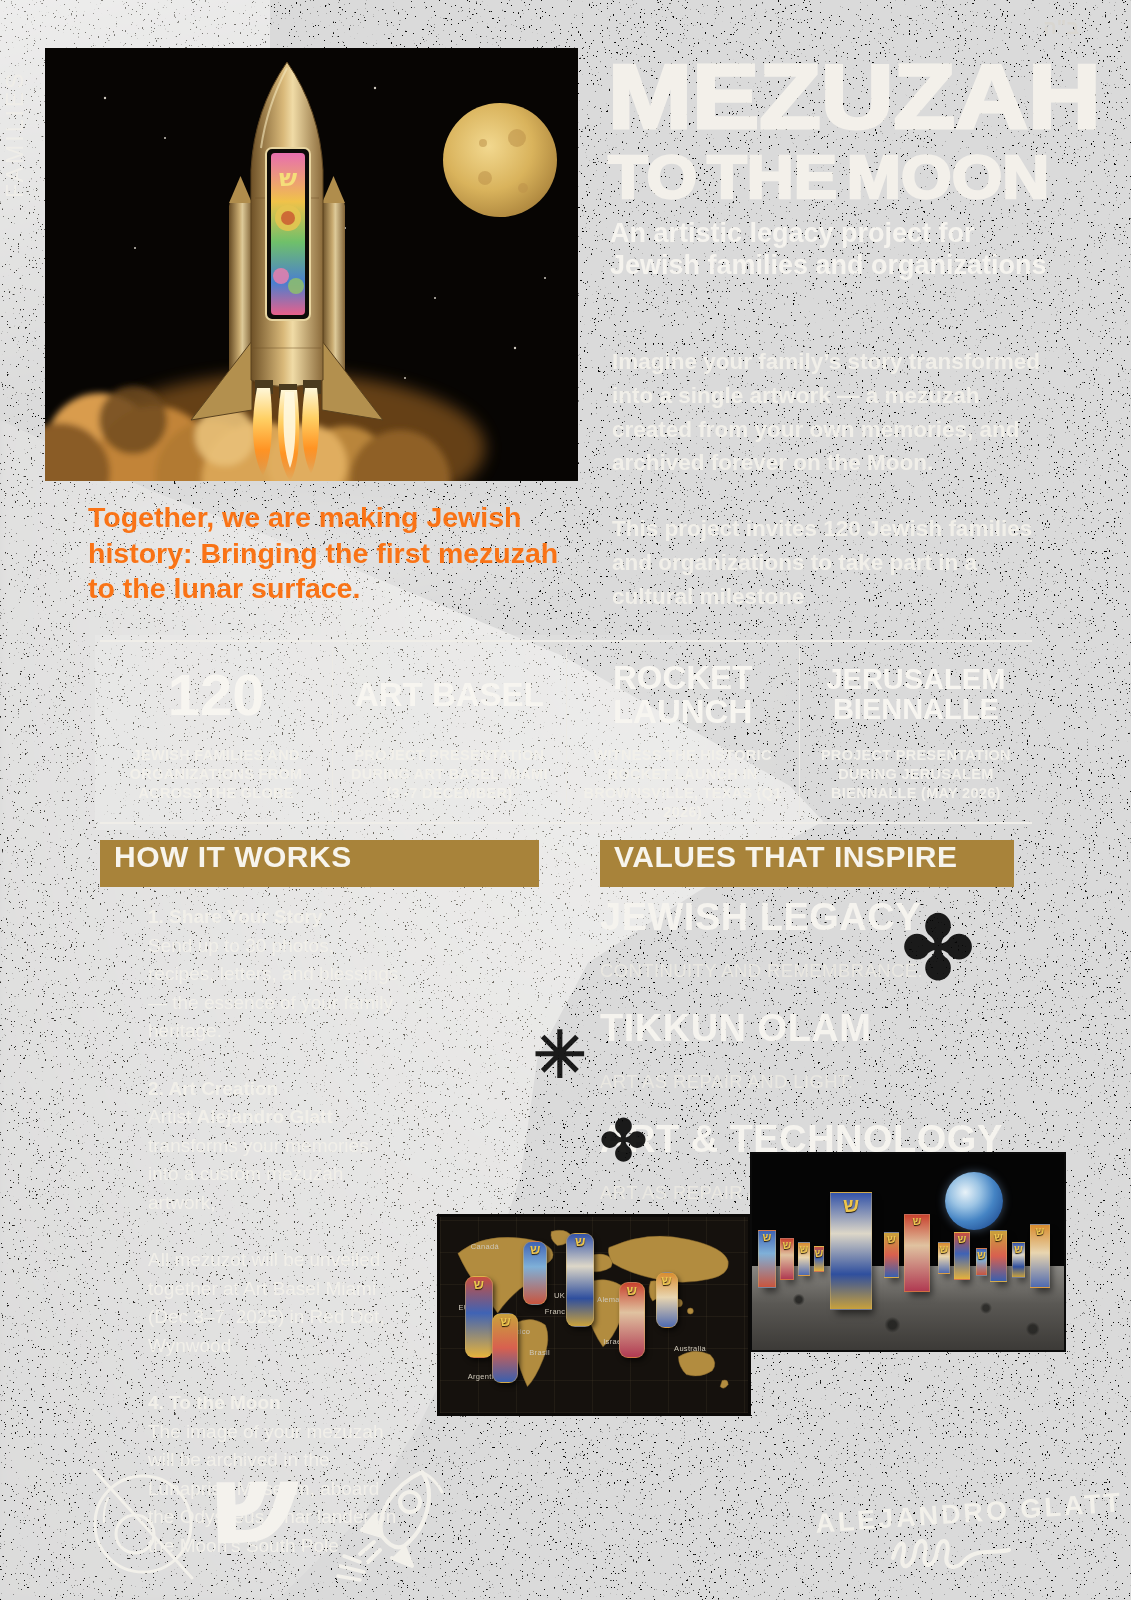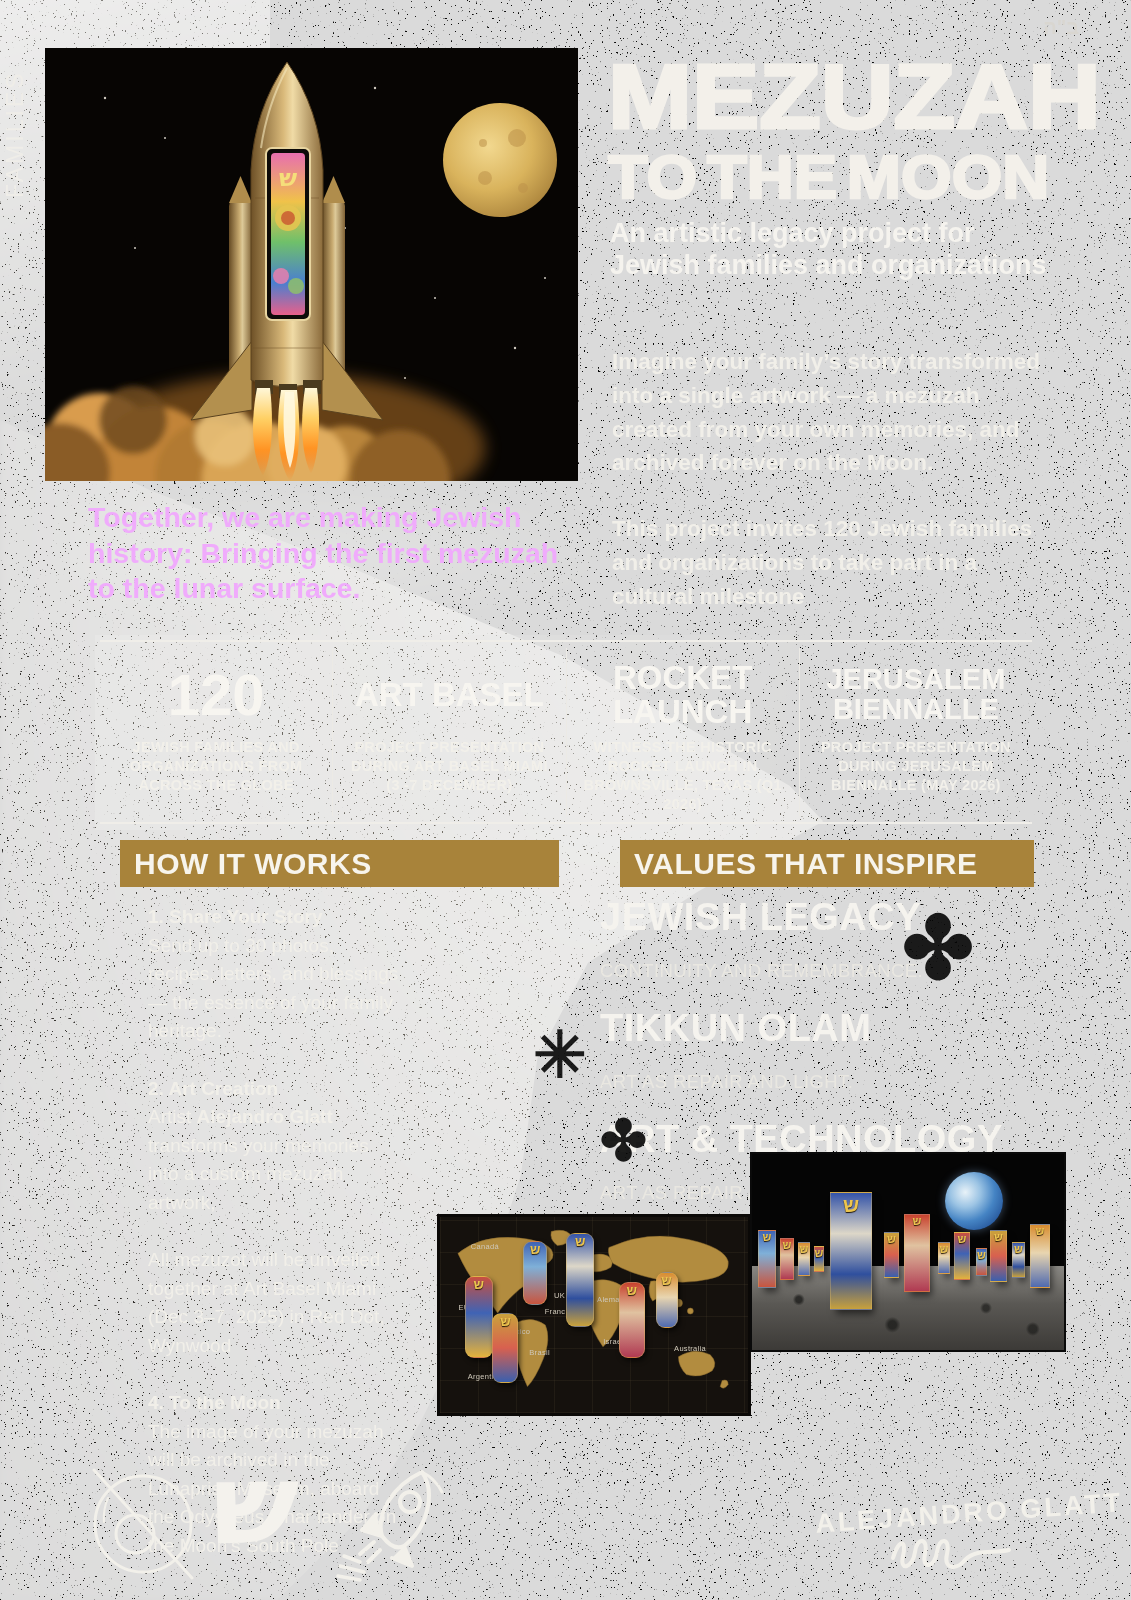--- a/index.html
+++ b/index.html
@@ -32,38 +32,38 @@
   
   .title1{left:608px;top:52px;font-size:90px;font-weight:bold;letter-spacing:0;
     -webkit-text-stroke:3px #f3f0ea;color:#f3f0ea;transform:scaleX(1.12);transform-origin:left top;line-height:1;}
   .title2{left:608px;top:146px;font-size:62px;font-weight:bold;word-spacing:-8px;
     -webkit-text-stroke:2.5px #f3f0ea;color:#f3f0ea;transform:scaleX(1.05);transform-origin:left top;line-height:1;}
   .subtitle{left:610px;top:218px;width:440px;font-size:27px;font-weight:bold;line-height:1.18;color:#f5f3ee;}
   .para{left:612px;width:432px;font-size:22.5px;font-weight:bold;line-height:1.5;color:#f1efe9;}
   .para1{top:345px;}
   .para2{top:512px;}
 
-  .hero-caption{left:88px;top:500px;width:495px;font-size:28.5px;font-weight:bold;line-height:1.25;color:#f0abfc;}
+  .hero-caption{left:88px;top:500px;width:495px;font-size:28.5px;font-weight:bold;line-height:1.25;color:#f97316;}
 
   
   .rule{background:#f0eee9;height:2px;}
   .rule-top{left:100px;top:640px;width:932px;}
   .rule-bottom{left:100px;top:822px;width:932px;}
   .stats{left:100px;top:648px;width:932px;height:168px;display:flex;}
   .stat{flex:1;display:flex;flex-direction:column;align-items:center;text-align:center;padding:4px 10px 0;}
   .stat + .stat{border-left:1.5px solid #eceae5;}
   .stat-title{font-weight:bold;color:#f7f5f0;line-height:1.02;display:flex;align-items:center;justify-content:center;min-height:86px;}
   .stat-120{font-size:58px;}
   .stat-md{font-size:33px;}
   .stat-sm{font-size:29px;}
-  .stat-desc{font-size:14.5px;font-weight:bold;letter-spacing:.3px;line-height:1.3;color:#f2f0ea;}
-
-  
-  .banner{height:47px;background:#a8833a;display:flex;align-items:center;padding-left:14px;
-    font-size:30px;font-weight:bold;color:#f7f4ec;letter-spacing:.5px;margin-left:20px;}
+  .stat-desc{font-size:14.5px;font-weight:bold;letter-spacing:.3px;line-height:1.3;margin-top:8px;color:#f2f0ea;}
+
+  
+  .banner{height:47px;background:#a8833a;display:flex;padding-left:14px;
+    font-size:30px;font-weight:bold;color:#f7f4ec;letter-spacing:.5px;}
   .banner-left{left:100px;top:840px;width:425px;}
   .banner-right{left:600px;top:840px;width:400px;}
 
   
   .steps{left:100px;top:903px;width:302px;font-size:19px;line-height:1.5;color:#f1efe9;}
   .step{margin-bottom:29px;margin-left:48px;}
   .step-title{font-weight:bold;}
   .step-body b{font-weight:bold;}
 
   

